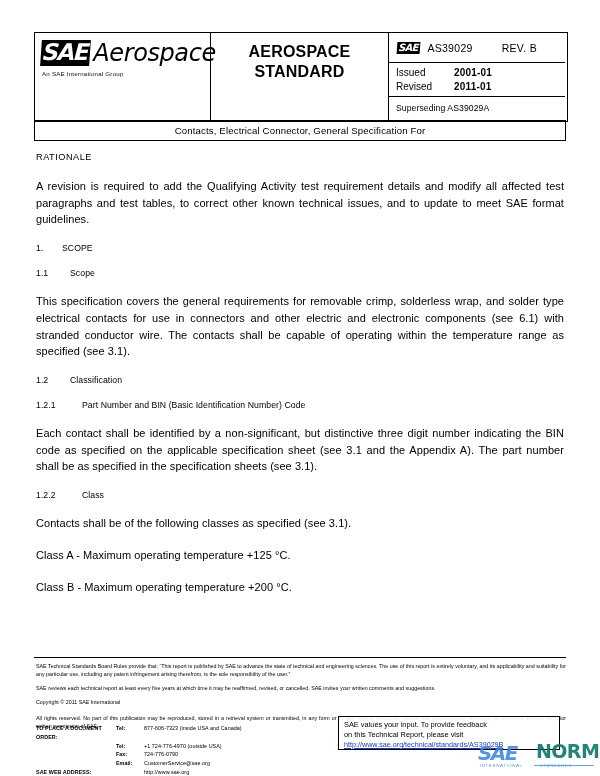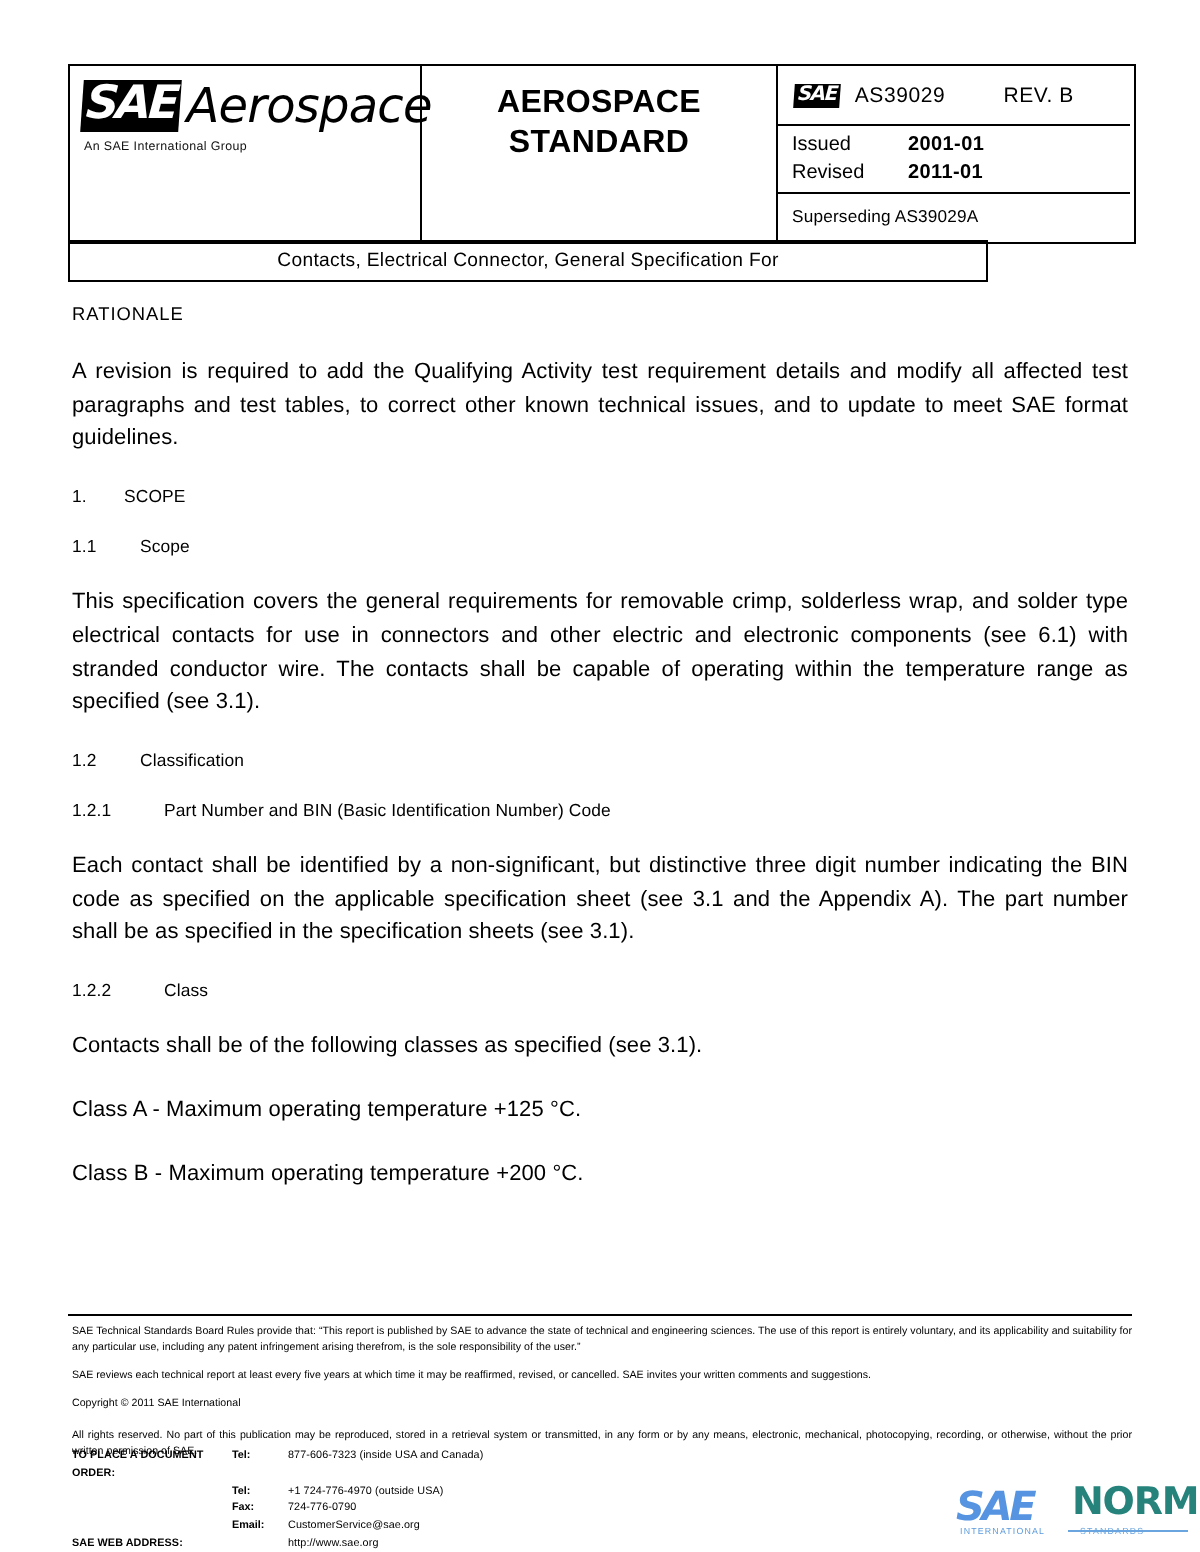--- a/index.html
+++ b/index.html
@@ -140,21 +140,21 @@
     padding: 6px 0 0 7px;
     font-size: 8.6px;
     letter-spacing: 0.1px;
   }
 
   
   .subject-bar {
     position: absolute;
     left: 34px;
     top: 120px;
-    width: 460px;
+    width: 532px;
     height: 21px;
     border: 1.3px solid #000;
     box-sizing: border-box;
     display: flex;
     align-items: center;
     justify-content: center;
     font-size: 9.6px;
     letter-spacing: 0.15px;
   }
 
@@ -414,20 +414,25 @@
       <span class="order-key">Email:</span>
       <span class="order-val">CustomerService@sae.org</span>
     </div>
     <div class="web-row">
       <span class="order-label">SAE WEB ADDRESS:</span>
       <span class="order-key"></span>
       <span class="order-val">http://www.sae.org</span>
     </div>
   </div>
 
+  <div class="feedback-box">
+    <div>SAE values your input. To provide feedback</div>
+    <div>on this Technical Report, please visit</div>
+    <div class="feedback-link">http://www.sae.org/technical/standards/AS39029B</div>
+  </div>
 
   <div class="watermark">
     <span class="wm-sae">SAE</span>
     <span class="wm-norm">NORM</span>
     <span class="wm-sub-left">INTERNATIONAL</span>
     <span class="wm-rule"></span>
     <span class="wm-sub-right">STANDARDS</span>
   </div>
 
 </div>

